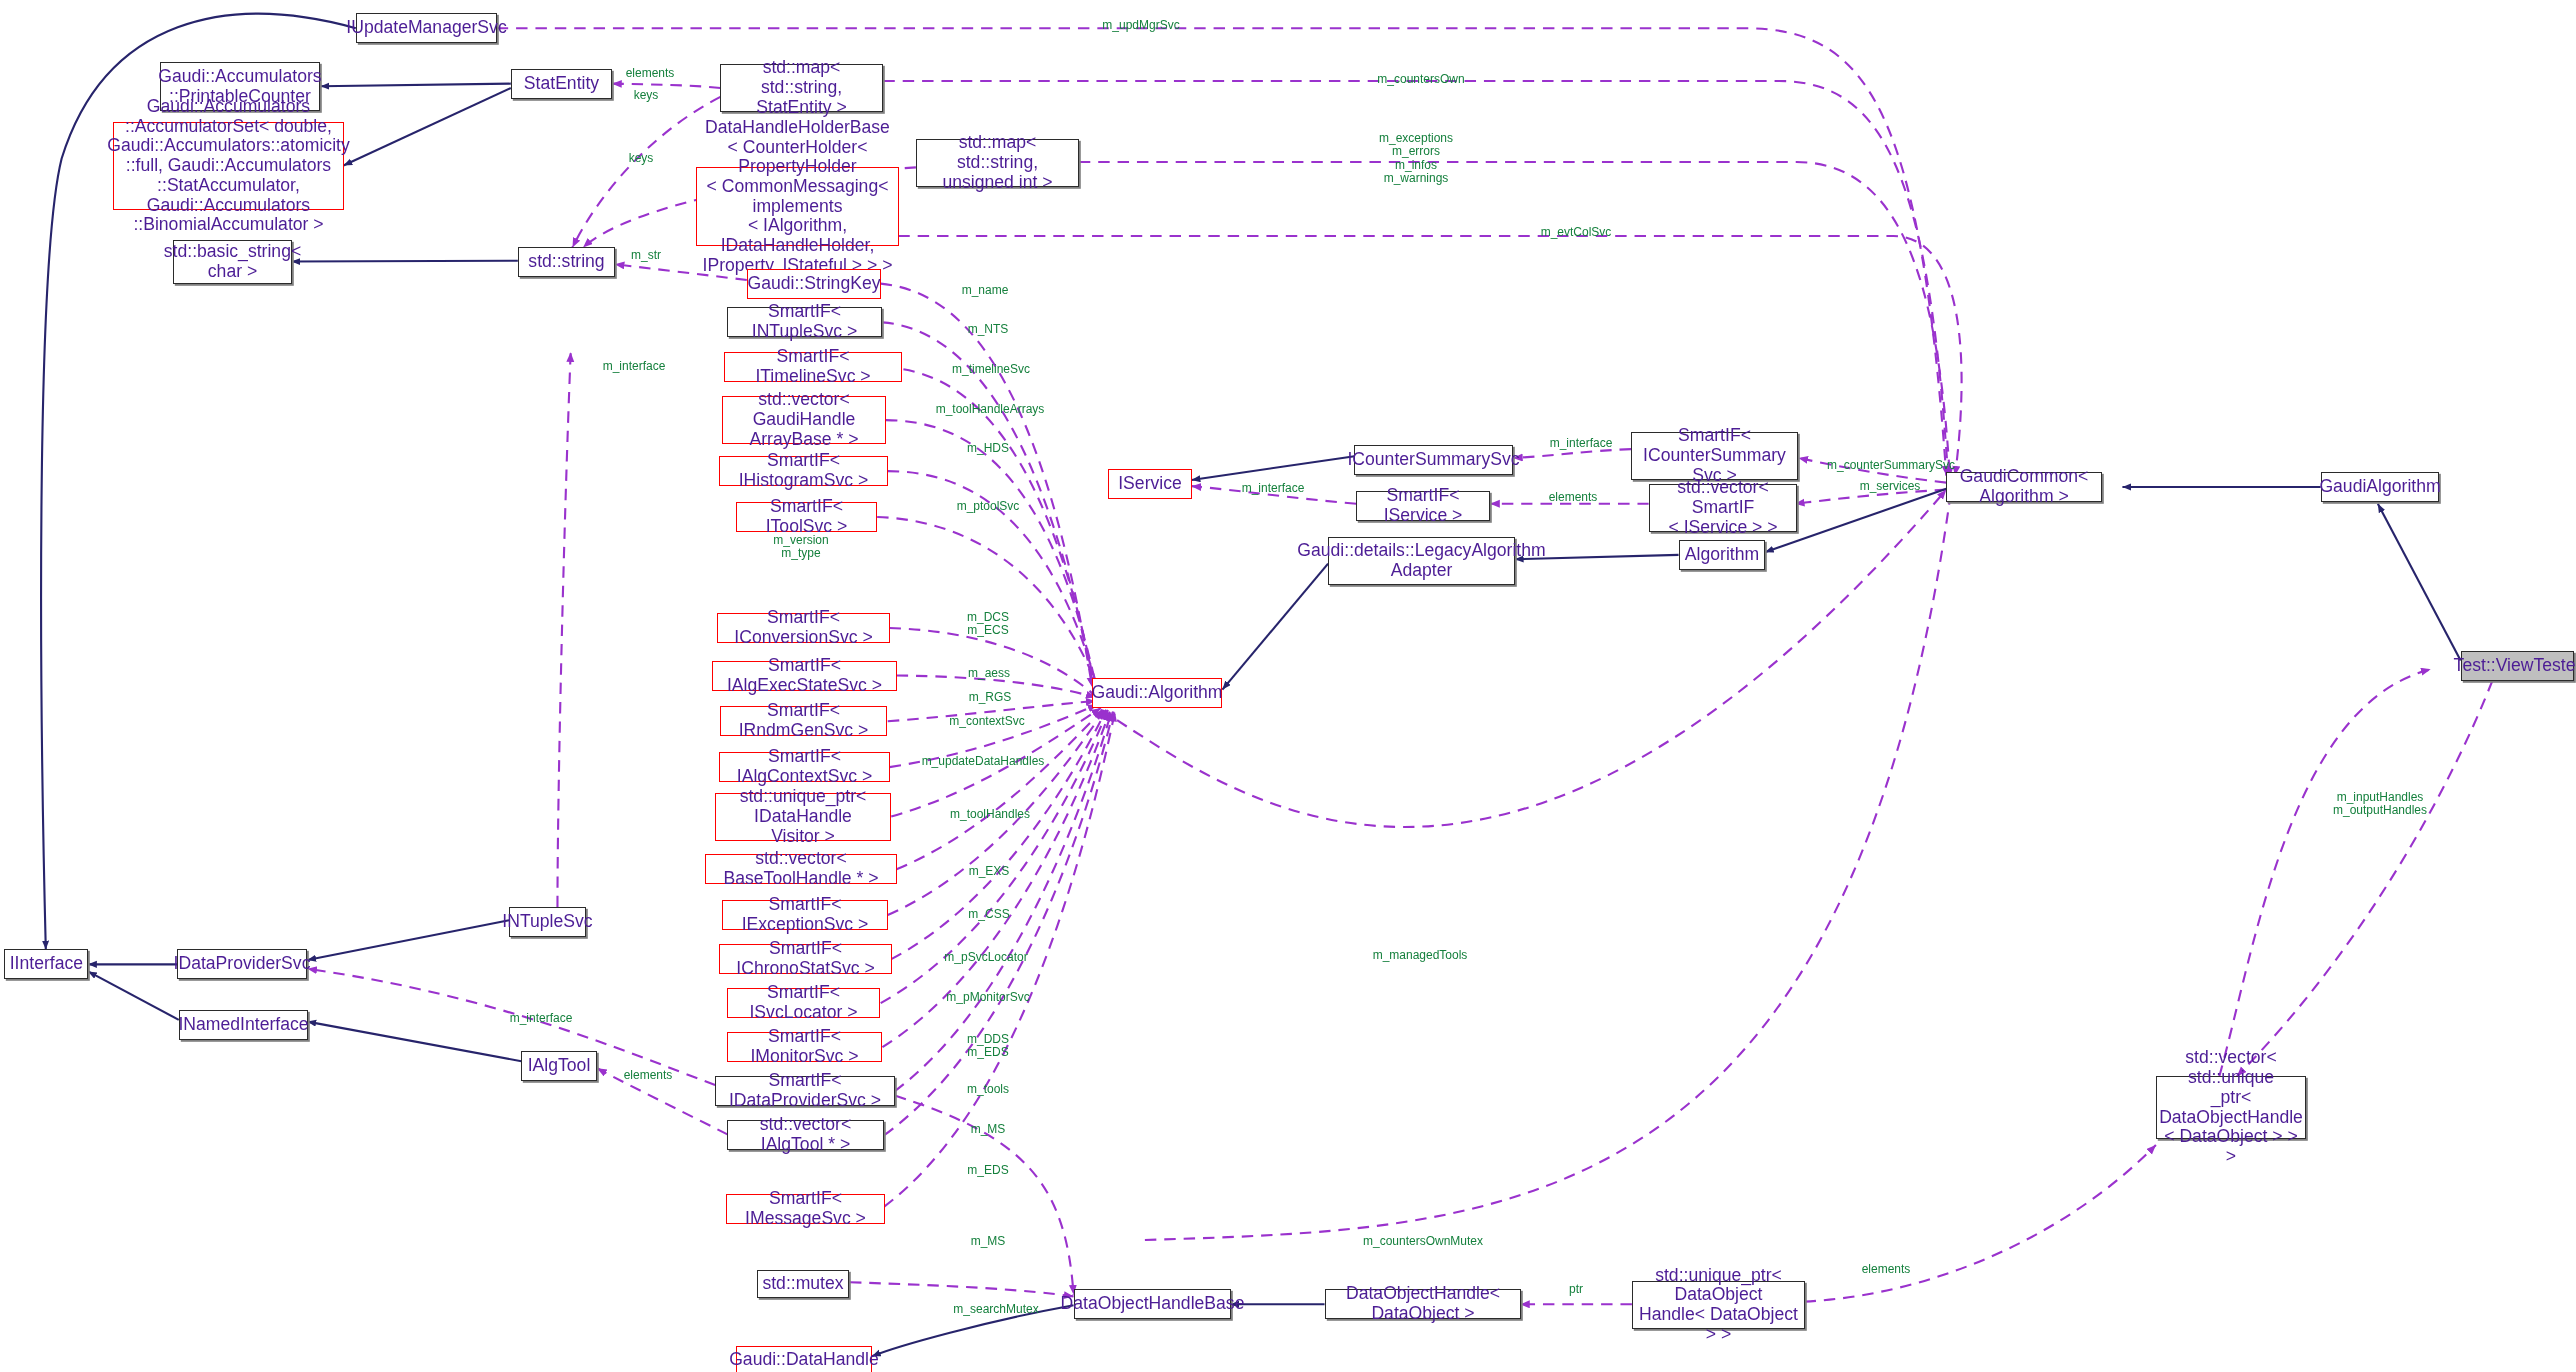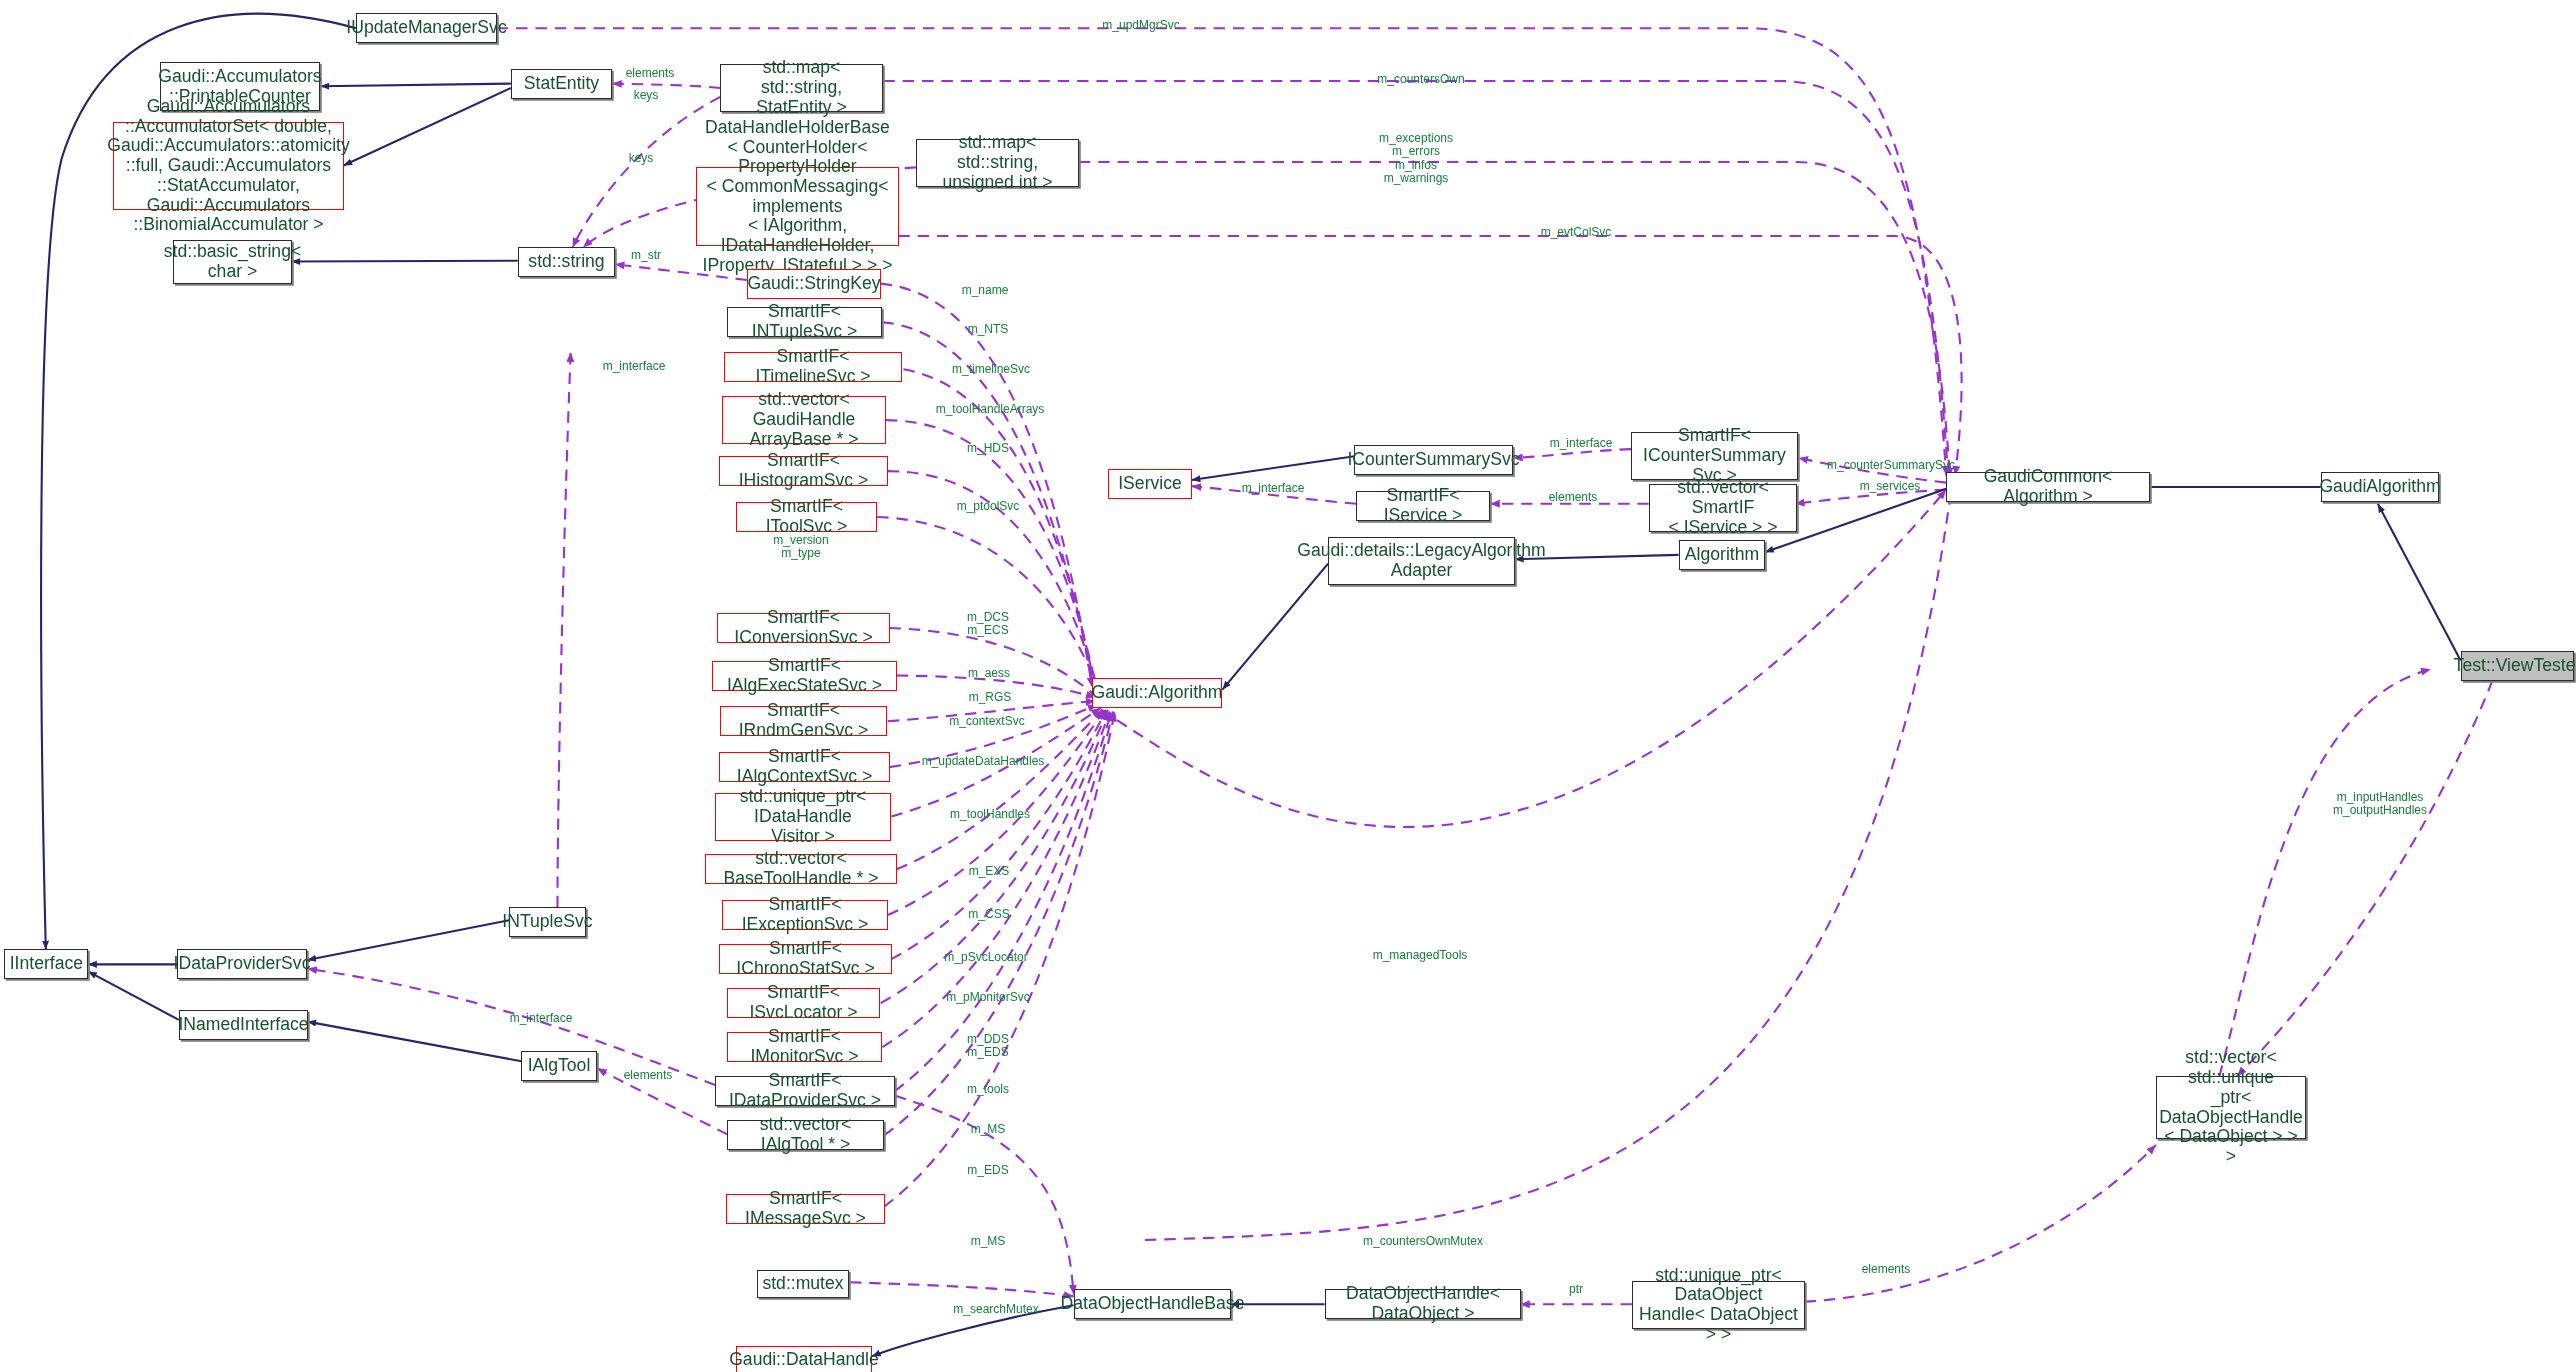--- a/index.html
+++ b/index.html
@@ -7,21 +7,21 @@
   #diagram-root{position:relative;width:2576px;height:1373px;background:#ffffff;overflow:hidden;}
   svg.edges{position:absolute;left:0;top:0;width:2576px;height:1373px;}
   .node{
     position:absolute;
     box-sizing:border-box;
     display:flex;
     align-items:center;
     justify-content:center;
     text-align:center;
     background:#ffffff;
-    color:#14532d;
+    color:#4c1d95;
     font-size:17.6px;
     line-height:1.12;
     white-space:pre-line;
     padding:1.8px 5.3px;
   }
   .node.black{border:1.8px solid #2b2b2b;box-shadow:1.8px 1.8px 0 0 #808080;}
   .node.red{border:1.8px solid #ff0000;}
   .node.filled{border:1.8px solid #2b2b2b;background:#bfbfbf;box-shadow:1.8px 1.8px 0 0 #808080;}
   .edge-label{
     position:absolute;
@@ -159,21 +159,21 @@
       <div class="node red" style="left: 1108px; top: 469px; width: 84px; height: 30px;">IService</div>
       <div class="node black" style="left: 1354px; top: 445px; width: 159px; height: 30px;">ICounterSummarySvc</div>
       <div class="node black" style="left: 1356px; top: 491px; width: 134px; height: 30px;">SmartIF&lt; IService &gt;</div>
       <div class="node black" style="left: 1328px; top: 537px; width: 187px; height: 48px;">Gaudi::details::LegacyAlgorithm
 Adapter</div>
       <div class="node black" style="left: 1631px; top: 432px; width: 167px; height: 48px;">SmartIF&lt; ICounterSummary
 Svc &gt;</div>
       <div class="node black" style="left: 1649px; top: 484px; width: 148px; height: 48px;">std::vector&lt; SmartIF
 &lt; IService &gt; &gt;</div>
       <div class="node black" style="left: 1679px; top: 540px; width: 86px; height: 30px;">Algorithm</div>
-      <div class="node black" style="left: 1946px; top: 472px; width: 204px; height: 30px;">GaudiCommon&lt; Algorithm &gt;</div>
+      <div class="node black" style="left: 1946px; top: 472px; width: 156px; height: 30px;">GaudiCommon&lt; Algorithm &gt;</div>
       <div class="node black" style="left: 2321px; top: 472px; width: 118px; height: 30px;">GaudiAlgorithm</div>
       <div class="node filled" style="left: 2461px; top: 651px; width: 113px; height: 30px;">Test::ViewTester</div>
       <div class="node black" style="left: 509px; top: 907px; width: 77px; height: 30px;">INTupleSvc</div>
       <div class="node black" style="left: 4.4px; top: 949px; width: 84px; height: 30px;">IInterface</div>
       <div class="node black" style="left: 177px; top: 949px; width: 130px; height: 30px;">IDataProviderSvc</div>
       <div class="node black" style="left: 179px; top: 1010px; width: 129px; height: 30px;">INamedInterface</div>
       <div class="node black" style="left: 521px; top: 1051px; width: 76px; height: 30px;">IAlgTool</div>
       <div class="node black" style="left: 1074px; top: 1289px; width: 157px; height: 30px;">DataObjectHandleBase</div>
       <div class="node black" style="left: 1325px; top: 1289px; width: 196px; height: 30px;">DataObjectHandle&lt; DataObject &gt;</div>
       <div class="node black" style="left: 1632px; top: 1281px; width: 173px; height: 48px;">std::unique_ptr&lt; DataObject

